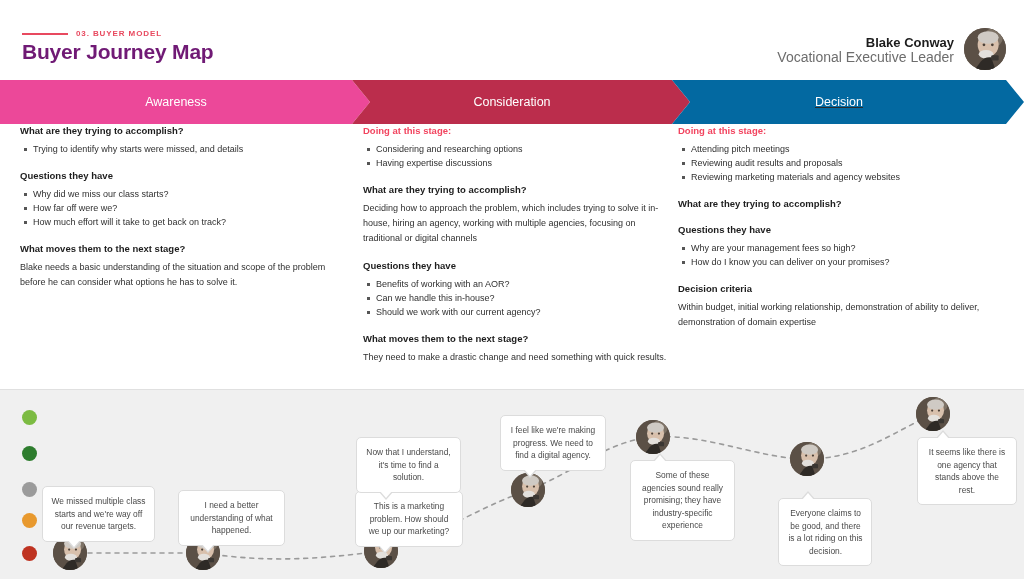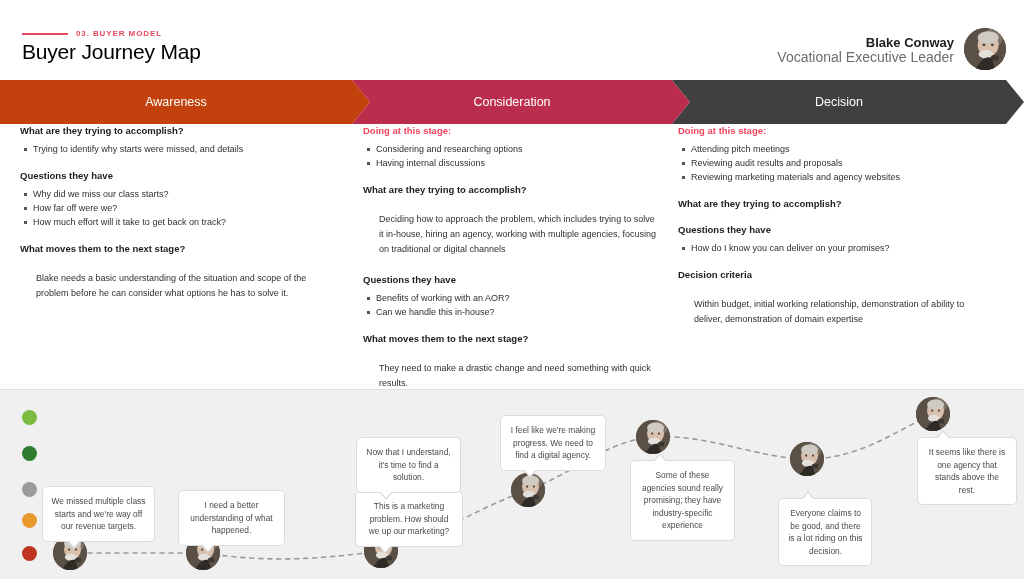--- a/index.html
+++ b/index.html
@@ -39,22 +39,22 @@
   .eyebrow-text {
     font-size: 8px;
     font-weight: bold;
     letter-spacing: 0.9px;
     color: #e8495f;
   }
   .page-title {
     position: absolute;
     left: 22px; top: 40px;
     font-size: 21px;
-    font-weight: normal;
-    color: #000000;
+    font-weight: bold;
+    color: #701a75;
     letter-spacing: -0.2px;
   }
   .persona {
     position: absolute;
     right: 18px; top: 28px;
     display: flex;
     align-items: center;
     gap: 10px;
   }
   .persona-text { text-align: right; }
@@ -160,21 +160,21 @@
     content: "";
     position: absolute;
     left: -9px; top: 6px;
     width: 2.5px; height: 2.5px;
     background: #555;
   }
   .blk-para {
     font-size: 9px;
     line-height: 15px;
     color: #303030;
-    margin: 16px;
+    margin: 0;
   }
 
   
   .journey {
     position: absolute;
     left: 0; top: 389px;
     width: 1024px;
     height: 190px;
     background: #f0f0f0;
     border-top: 1px solid #e0e0e0;
@@ -271,27 +271,27 @@
         <circle cx="19" cy="16" r="1.3" fill="#4b4038"></circle>
         <circle cx="27" cy="16" r="1.3" fill="#4b4038"></circle>
         <path d="M16 32 Q20 27 26 28 L30 40 L10 40 Z" fill="#2e2a26"></path>
         <rect x="26" y="26" width="7" height="5" rx="1" fill="#3a3632"></rect>
       </svg>
     </div>
   </div>
 </div>
 
 <div class="stagebar">
-  <div class="chev chev-0" style="background: #c2410c;">
+  <div class="chev chev-0" style="background: #ec4899;">
     <span>Awareness</span>
   </div>
   <div class="chev chev-1" style="background: rgb(187, 45, 76);">
     <span>Consideration</span>
   </div>
-  <div class="chev chev-2" style="background: #404040;">
+  <div class="chev chev-2" style="background: #0369a1; text-decoration: underline;">
     <span>Decision</span>
   </div>
 </div>
 
 <div class="columns">
   <div class="col col-0">
       <div class="blk">
         <div class="blk-head">What are they trying to accomplish?</div>
         <ul class="blk-list">
           <li>Trying to identify why starts were missed, and details</li>
@@ -308,32 +308,33 @@
       <div class="blk">
         <div class="blk-head">What moves them to the next stage?</div>
         <p class="blk-para">Blake needs a basic understanding of the situation and scope of the problem before he can consider what options he has to solve it.</p>
       </div>
     </div>
   <div class="col col-1">
       <div class="blk">
         <div class="blk-head accent">Doing at this stage:</div>
         <ul class="blk-list">
           <li>Considering and researching options</li>
-          <li>Having internal discussions</li>
+          <li>Having expertise discussions</li>
         </ul>
       </div>
       <div class="blk">
         <div class="blk-head">What are they trying to accomplish?</div>
         <p class="blk-para">Deciding how to approach the problem, which includes trying to solve it in-house, hiring an agency, working with multiple agencies, focusing on traditional or digital channels</p>
       </div>
       <div class="blk">
         <div class="blk-head">Questions they have</div>
         <ul class="blk-list">
           <li>Benefits of working with an AOR?</li>
           <li>Can we handle this in-house?</li>
+          <li>Should we work with our current agency?</li>
         </ul>
       </div>
       <div class="blk">
         <div class="blk-head">What moves them to the next stage?</div>
         <p class="blk-para">They need to make a drastic change and need something with quick results.</p>
       </div>
     </div>
   <div class="col col-2">
       <div class="blk">
         <div class="blk-head accent">Doing at this stage:</div>
@@ -342,20 +343,21 @@
           <li>Reviewing audit results and proposals</li>
           <li>Reviewing marketing materials and agency websites</li>
         </ul>
       </div>
       <div class="blk">
         <div class="blk-head">What are they trying to accomplish?</div>
       </div>
       <div class="blk">
         <div class="blk-head">Questions they have</div>
         <ul class="blk-list">
+          <li>Why are your management fees so high?</li>
           <li>How do I know you can deliver on your promises?</li>
         </ul>
       </div>
       <div class="blk">
         <div class="blk-head">Decision criteria</div>
         <p class="blk-para">Within budget, initial working relationship, demonstration of ability to deliver, demonstration of domain expertise</p>
       </div>
     </div>
 </div>
 

